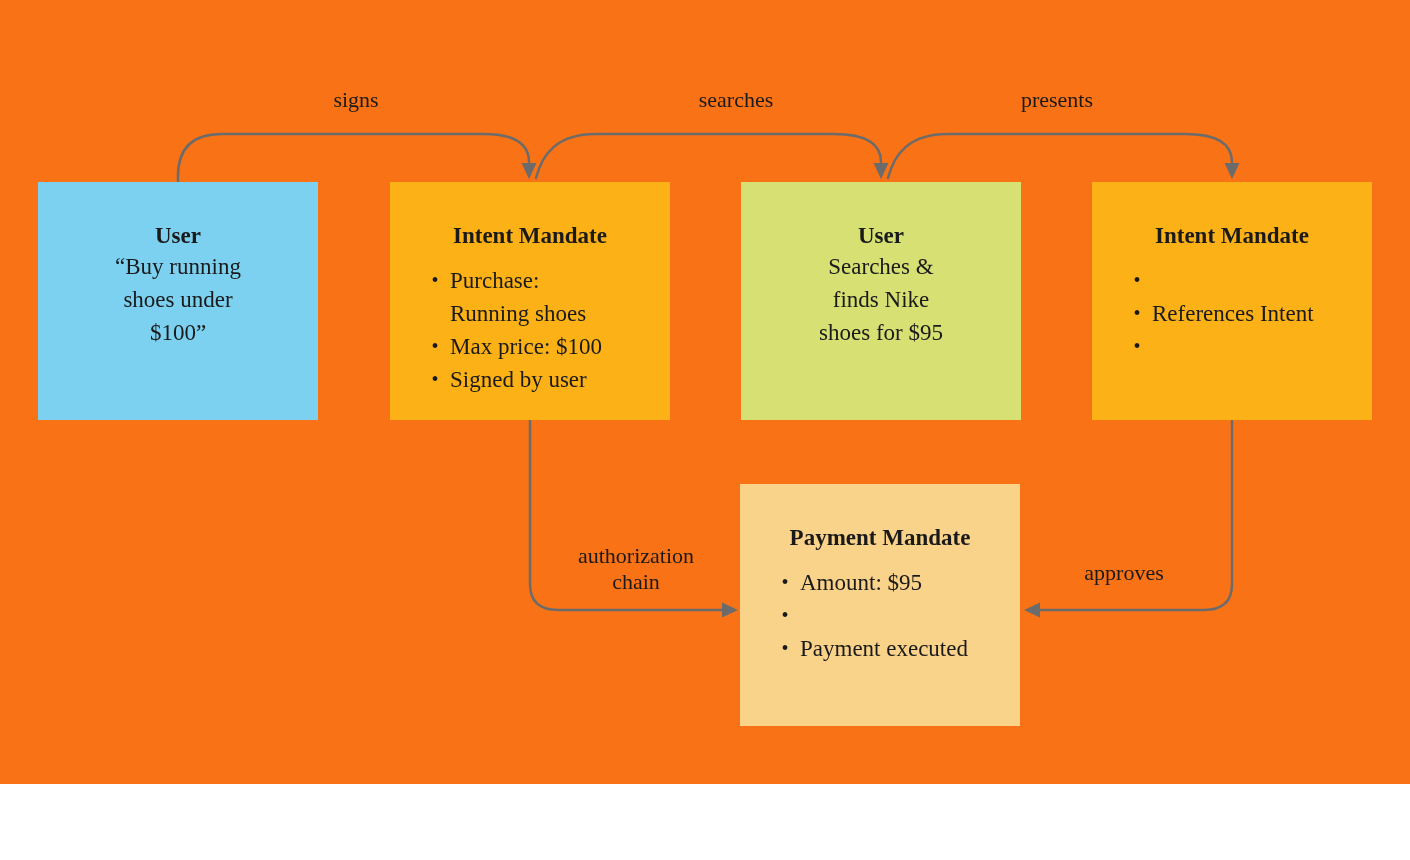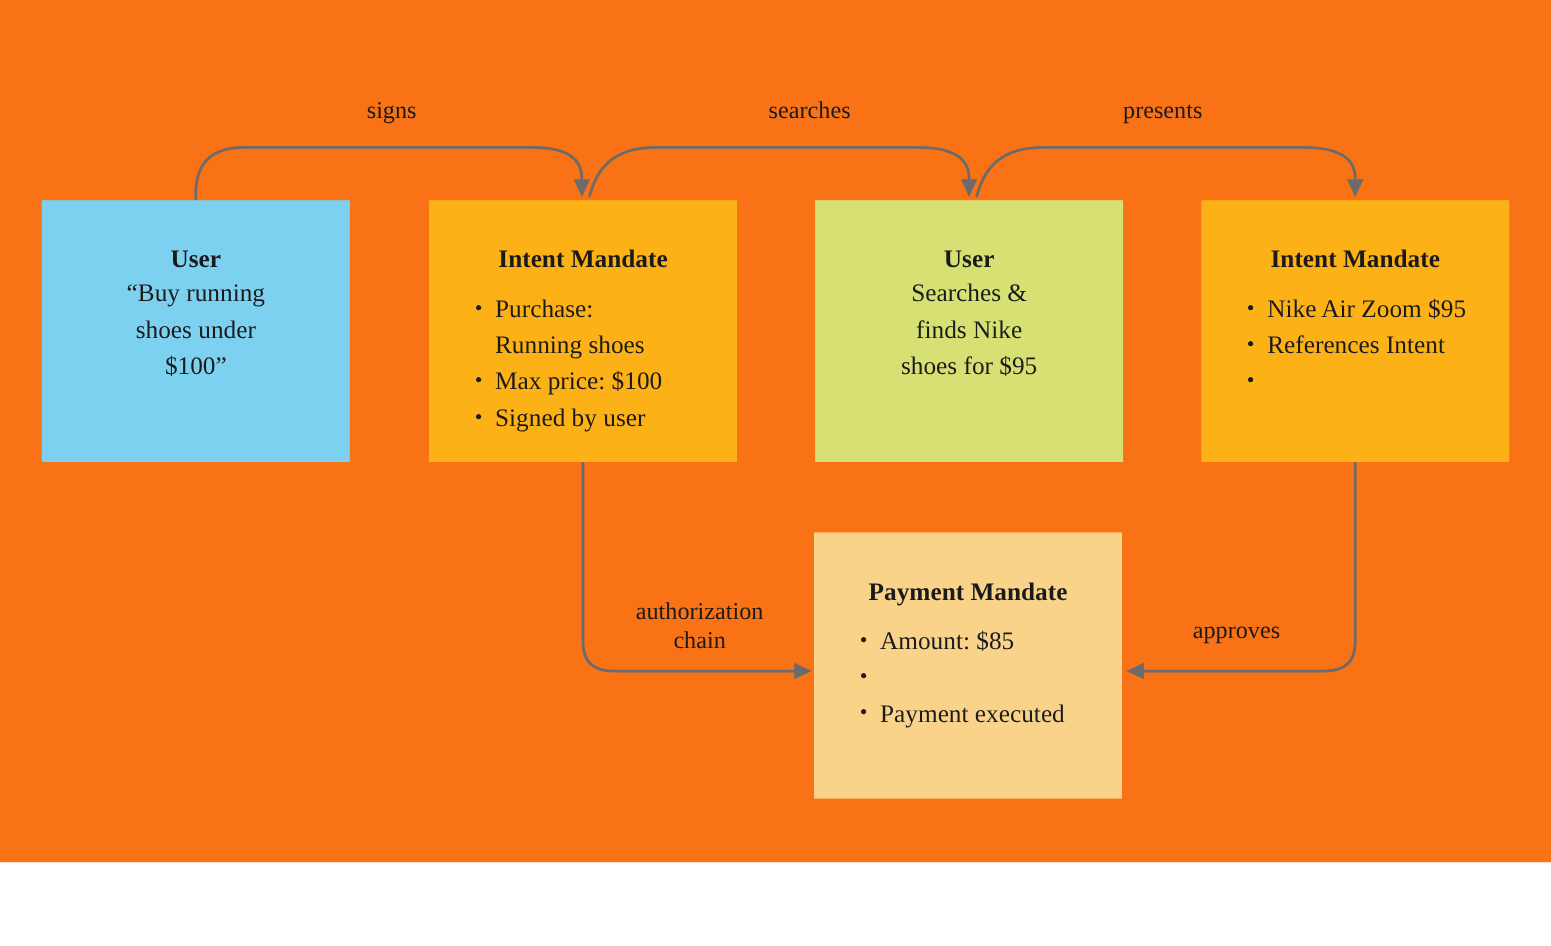--- a/index.html
+++ b/index.html
@@ -149,38 +149,37 @@
     <div class="node-body">Searches &amp;
 finds Nike
 shoes for $95</div>
   </div>
 
   <div class="node" style="left: 1092px; top: 182px; background: rgb(252, 177, 22);">
     <div class="node-title">Intent Mandate</div>
     <ul class="node-list">
       <li>
         <span class="dot">•</span>
-        <span class="li-text">Nike Air Zoom $95</span>
       </li>
       <li>
         <span class="dot">•</span>
         <span class="li-text">References Intent</span>
       </li>
       <li>
         <span class="dot">•</span>
       </li>
     </ul>
   </div>
 
   <div class="node tall" style="left: 740px; top: 484px; background: rgb(250, 211, 138);">
     <div class="node-title">Payment Mandate</div>
     <ul class="node-list">
       <li>
         <span class="dot">•</span>
-        <span class="li-text">Amount: $85</span>
+        <span class="li-text">Amount: $95</span>
       </li>
       <li>
         <span class="dot">•</span>
       </li>
       <li>
         <span class="dot">•</span>
         <span class="li-text">Payment executed</span>
       </li>
     </ul>
   </div>

